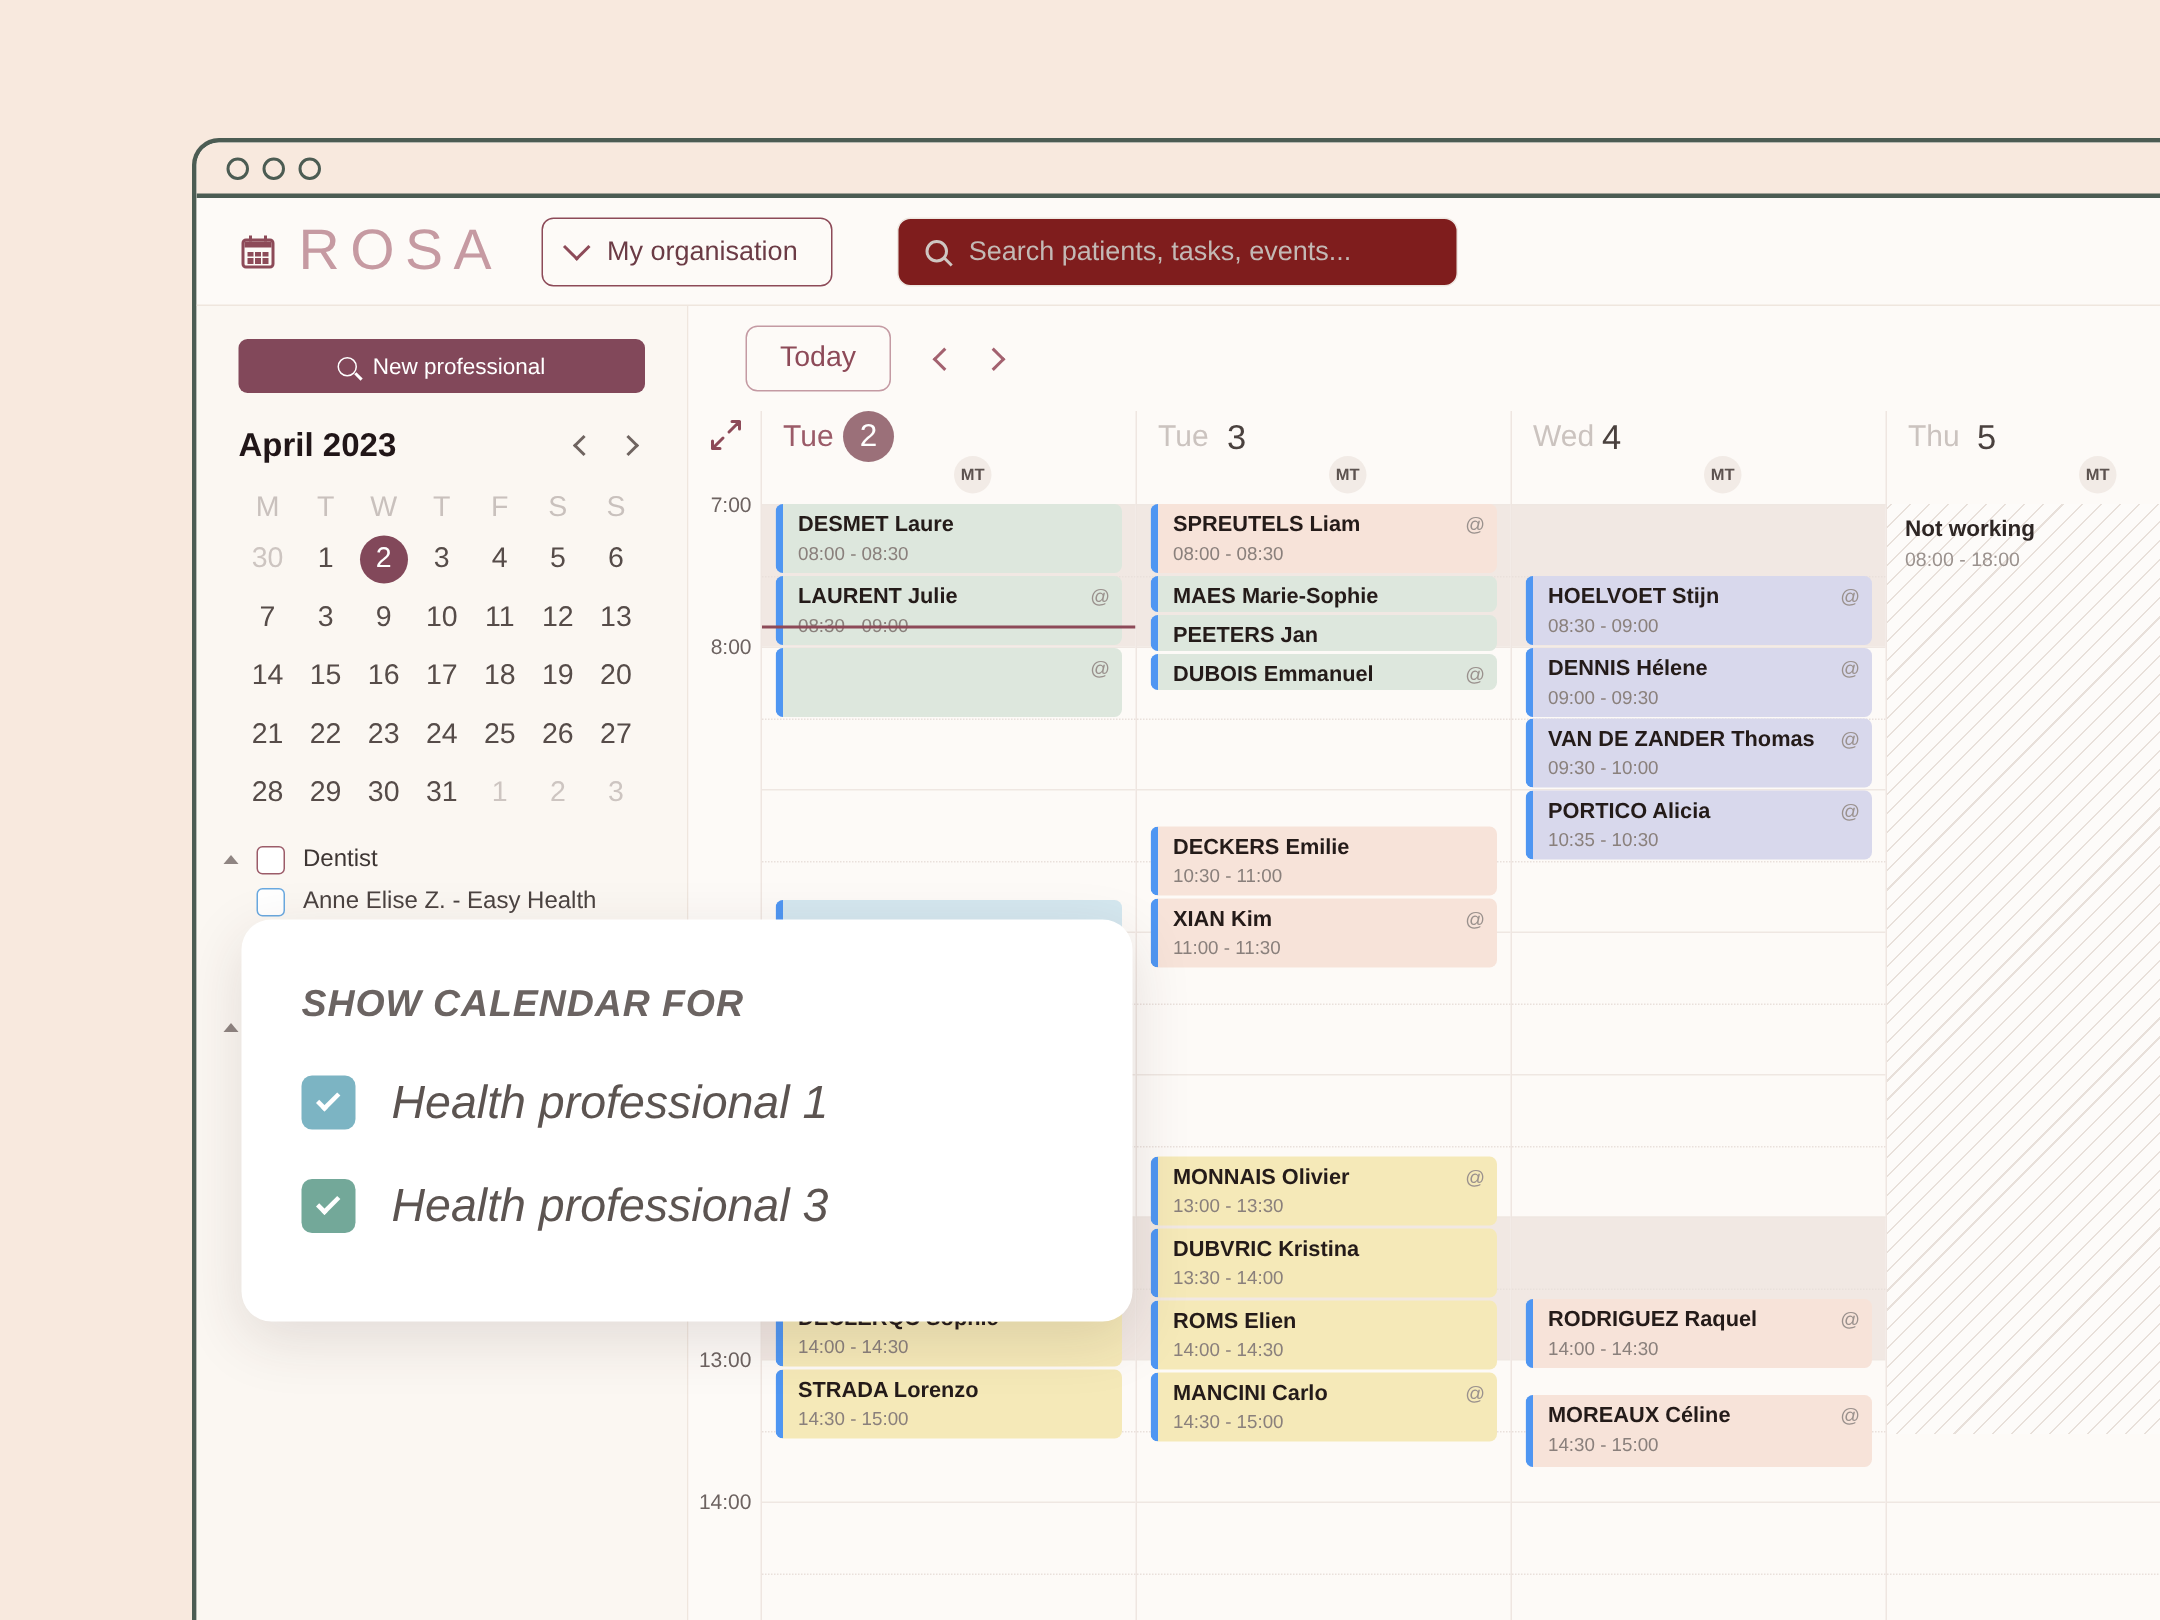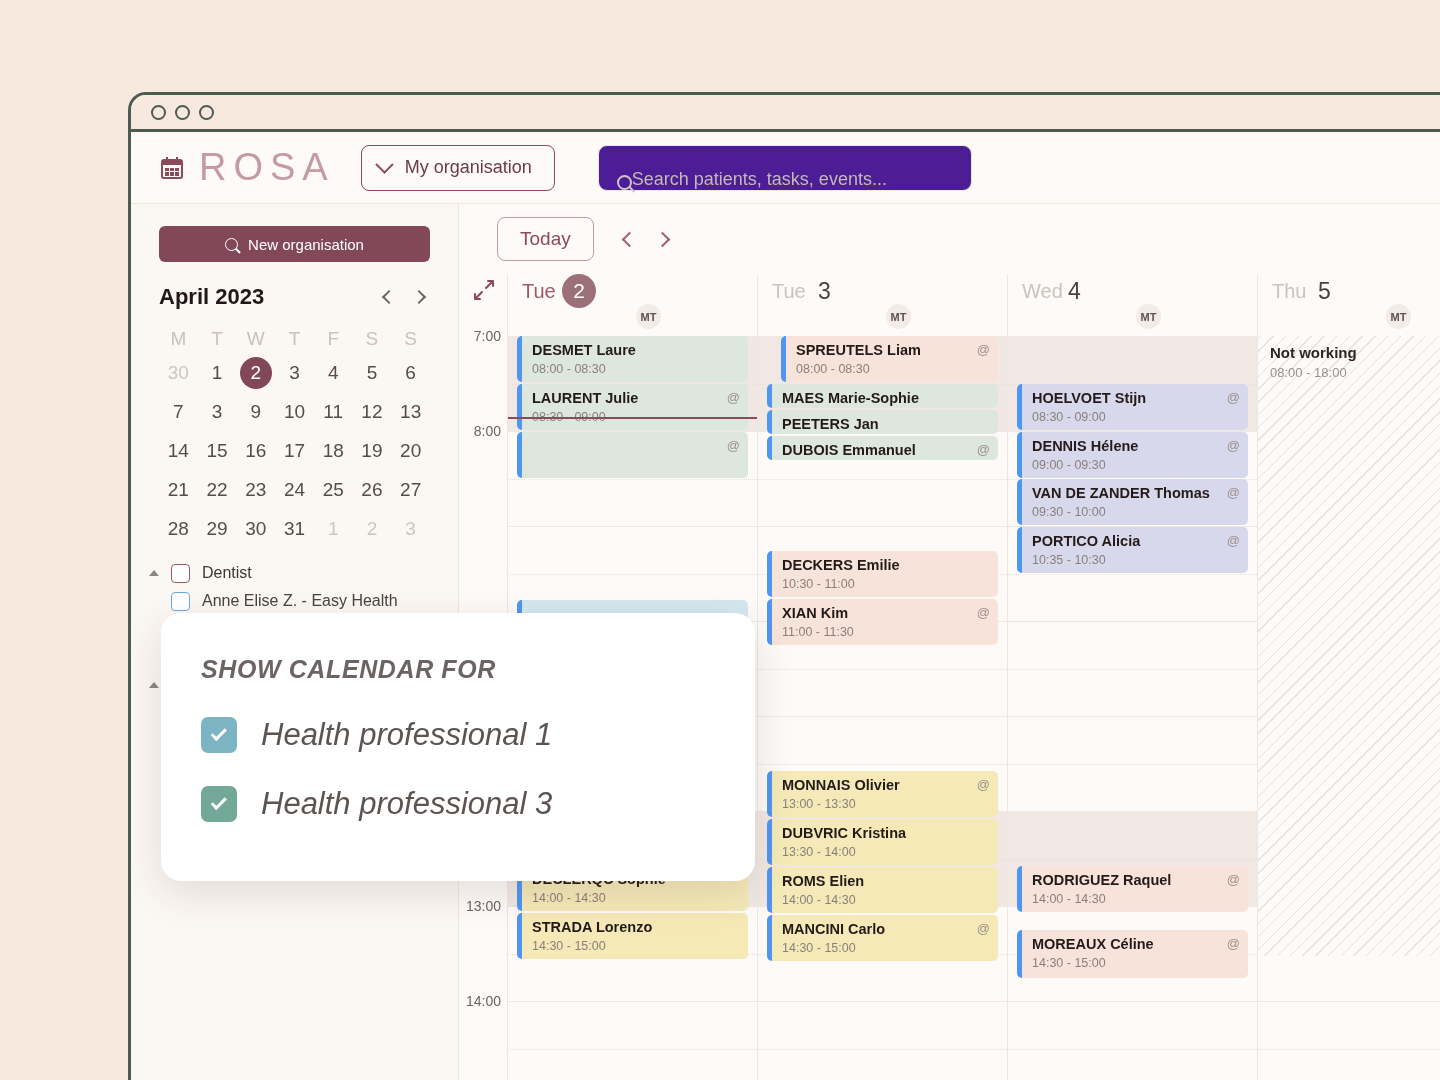--- a/index.html
+++ b/index.html
@@ -68,22 +68,22 @@
     height: 46px; padding: 0 22px 0 16px;
     display: flex; align-items: center; gap: 14px;
     color: #6b3b45; font-size: 18px; background: transparent;
   }
   .chev-down {
     width: 13px; height: 13px; border-right: 2px solid #8d4a58;
     border-bottom: 2px solid #8d4a58; transform: rotate(45deg) translate(-2px,-2px);
   }
   #search-box {
     margin-left: 27px; width: 374px; height: 46px;
-    background: #4c1d95; border: 1px solid #eee7e1; border-radius: 9px;
-    display: flex; align-items: flex-end; padding: 0 18px;
+    background: #7f1d1d; border: 1px solid #eee7e1; border-radius: 9px;
+    display: flex; align-items: center; gap: 14px; padding: 0 18px;
   }
   .mag { width: 15px; height: 15px; border: 2px solid #cfc6c2; border-radius: 50%; position: relative; flex: none; }
   .mag::after { content:""; position:absolute; width:2px; height:7px; background:#cfc6c2; right:-3px; bottom:-5px; transform:rotate(-45deg); }
   #search-input {
     border: none; outline: none; background: transparent;
     font-size: 18px; color: #b8aeaa; width: 100%;
     font-family: "Liberation Sans", sans-serif;
   }
   #search-input::placeholder { color: #c3b9b5; }
 
@@ -283,21 +283,21 @@
       <span class="mag"></span>
       <input id="search-input" type="text" placeholder="Search patients, tasks, events..." style="">
     </div>
   </div>
 
   <div id="body-split">
 
     <div id="sidebar">
       <div id="new-appt-btn">
         <span class="mag-w"></span>
-        <span>New organisation</span>
+        <span>New professional</span>
       </div>
 
       <div id="mini-cal">
         <div id="mini-cal-head">
           <div id="mini-cal-title">April 2023</div>
           <div id="mini-cal-nav">
             <span class="chv l"></span>
             <span class="chv r"></span>
           </div>
         </div>
@@ -562,21 +562,21 @@
                 <div class="hourline" style="top: 285px;"></div>
                 <div class="halfline" style="top: 332.5px;"></div>
                 <div class="hourline" style="top: 380px;"></div>
                 <div class="halfline" style="top: 427.5px;"></div>
                 <div class="hourline" style="top: 475px;"></div>
                 <div class="halfline" style="top: 522.5px;"></div>
                 <div class="hourline" style="top: 570px;"></div>
                 <div class="halfline" style="top: 617.5px;"></div>
                 <div class="hourline" style="top: 665px;"></div>
                 <div class="halfline" style="top: 712.5px;"></div>
-                <div class="evt pink" style="top: 0px; height: 46px; margin-left: 14px;">
+                <div class="evt pink" style="top: 0px; height: 46px;">
                   <div class="nm">SPREUTELS Liam</div>
                   <div class="tm">08:00 - 08:30</div>
                   <div class="at">@</div>
                 </div>
                 <div class="evt green" style="top: 48px; height: 24px;">
                   <div class="nm">MAES Marie-Sophie</div>
                 </div>
                 <div class="evt green" style="top: 74px; height: 24px;">
                   <div class="nm">PEETERS Jan</div>
                 </div>

